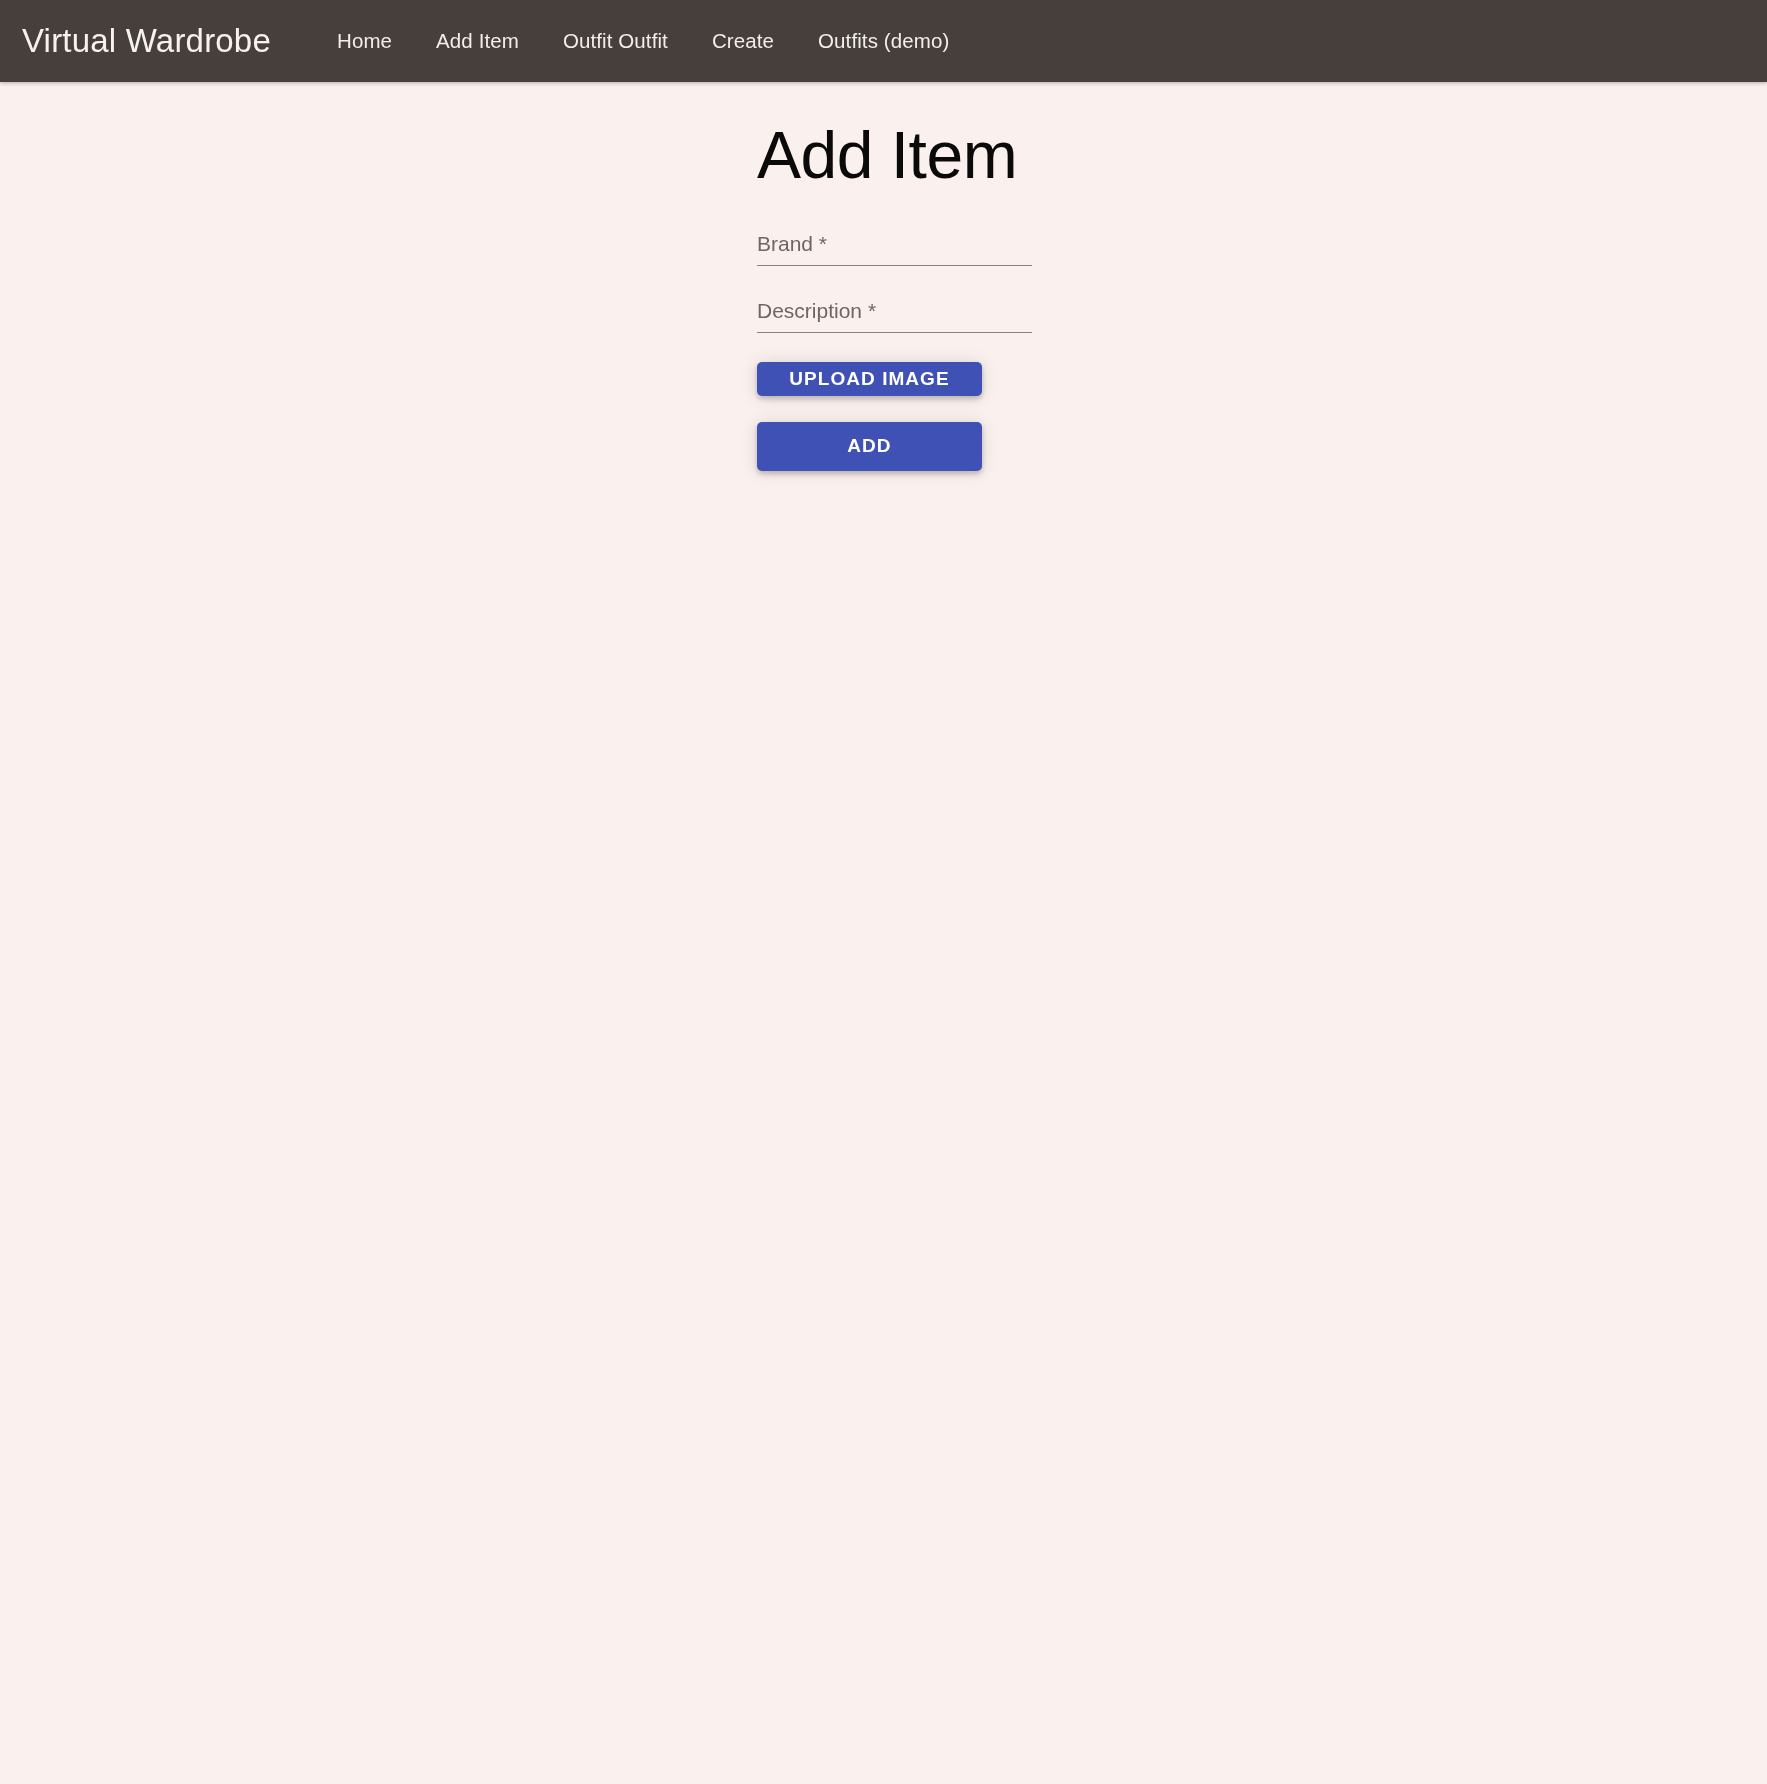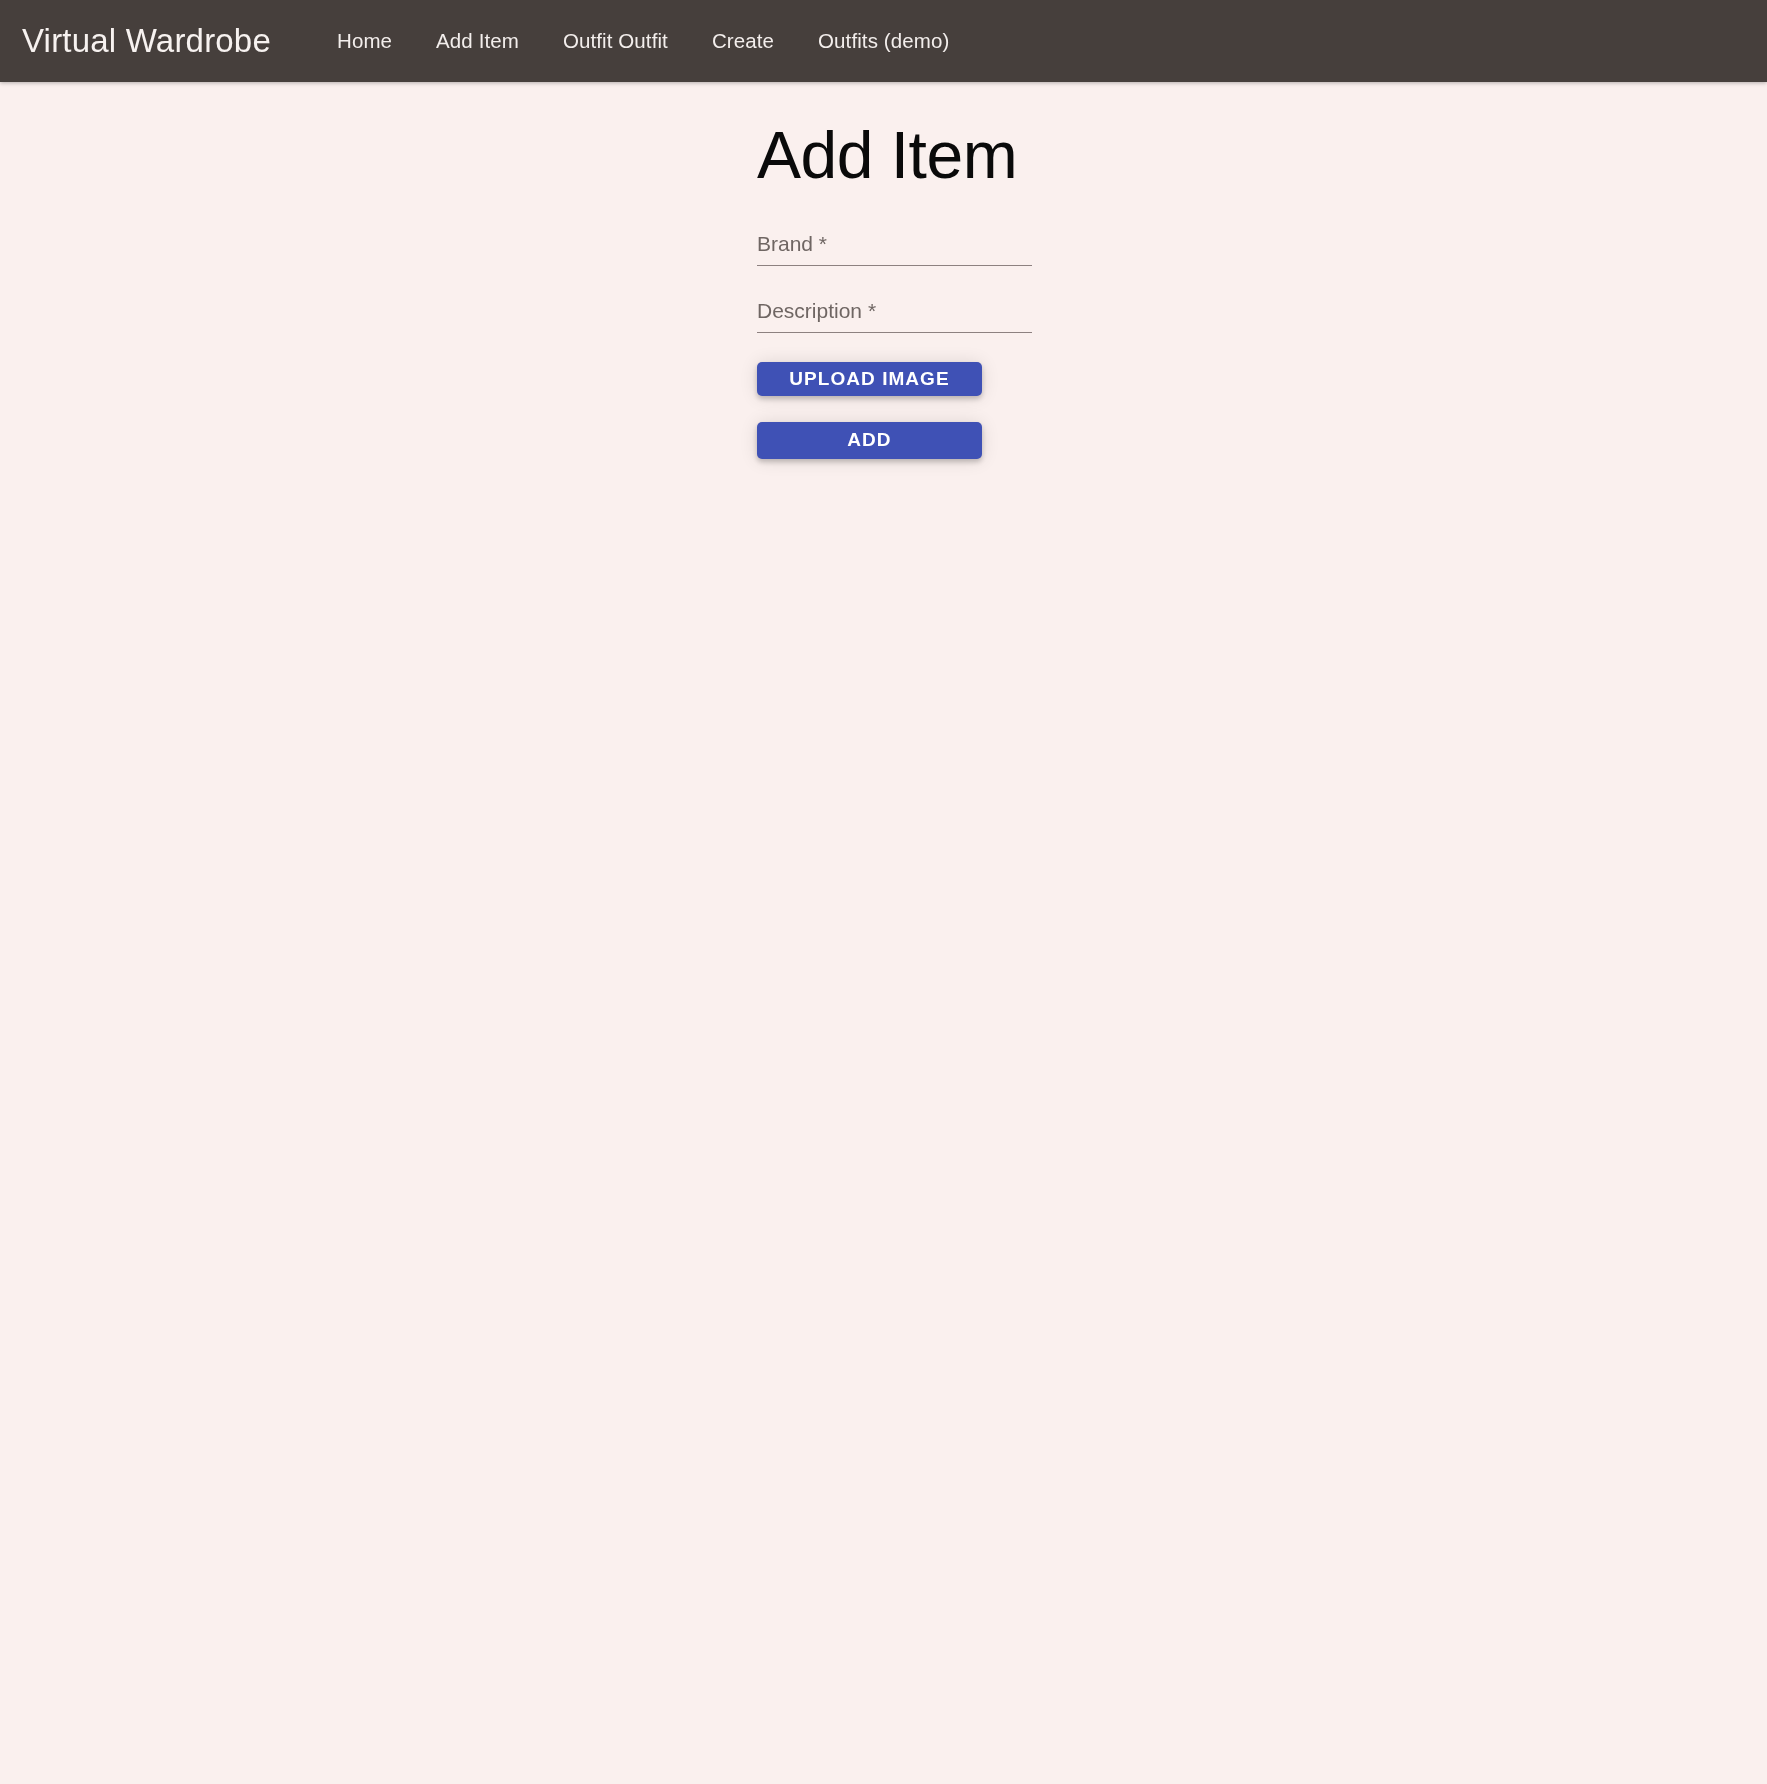--- a/index.html
+++ b/index.html
@@ -152,21 +152,21 @@
     box-shadow: 0 3px 5px rgba(0,0,0,0.20), 0 1px 18px rgba(0,0,0,0.12);
     text-align: center;
   }
   .btn-upload {
     width: 225px;
     height: 34px;
     margin-bottom: 26px;
   }
   .btn-add {
     width: 225px;
-    height: 37px;
+    height: 49px;
   }
 </style>
 </head>
 <body>
 
 <div class="navbar">
   <a class="brand" href="#">Virtual Wardrobe</a>
   <nav class="nav-links">
     <a class="nav-link" href="#">Home</a>
     <a class="nav-link" href="#">Add Item</a>

